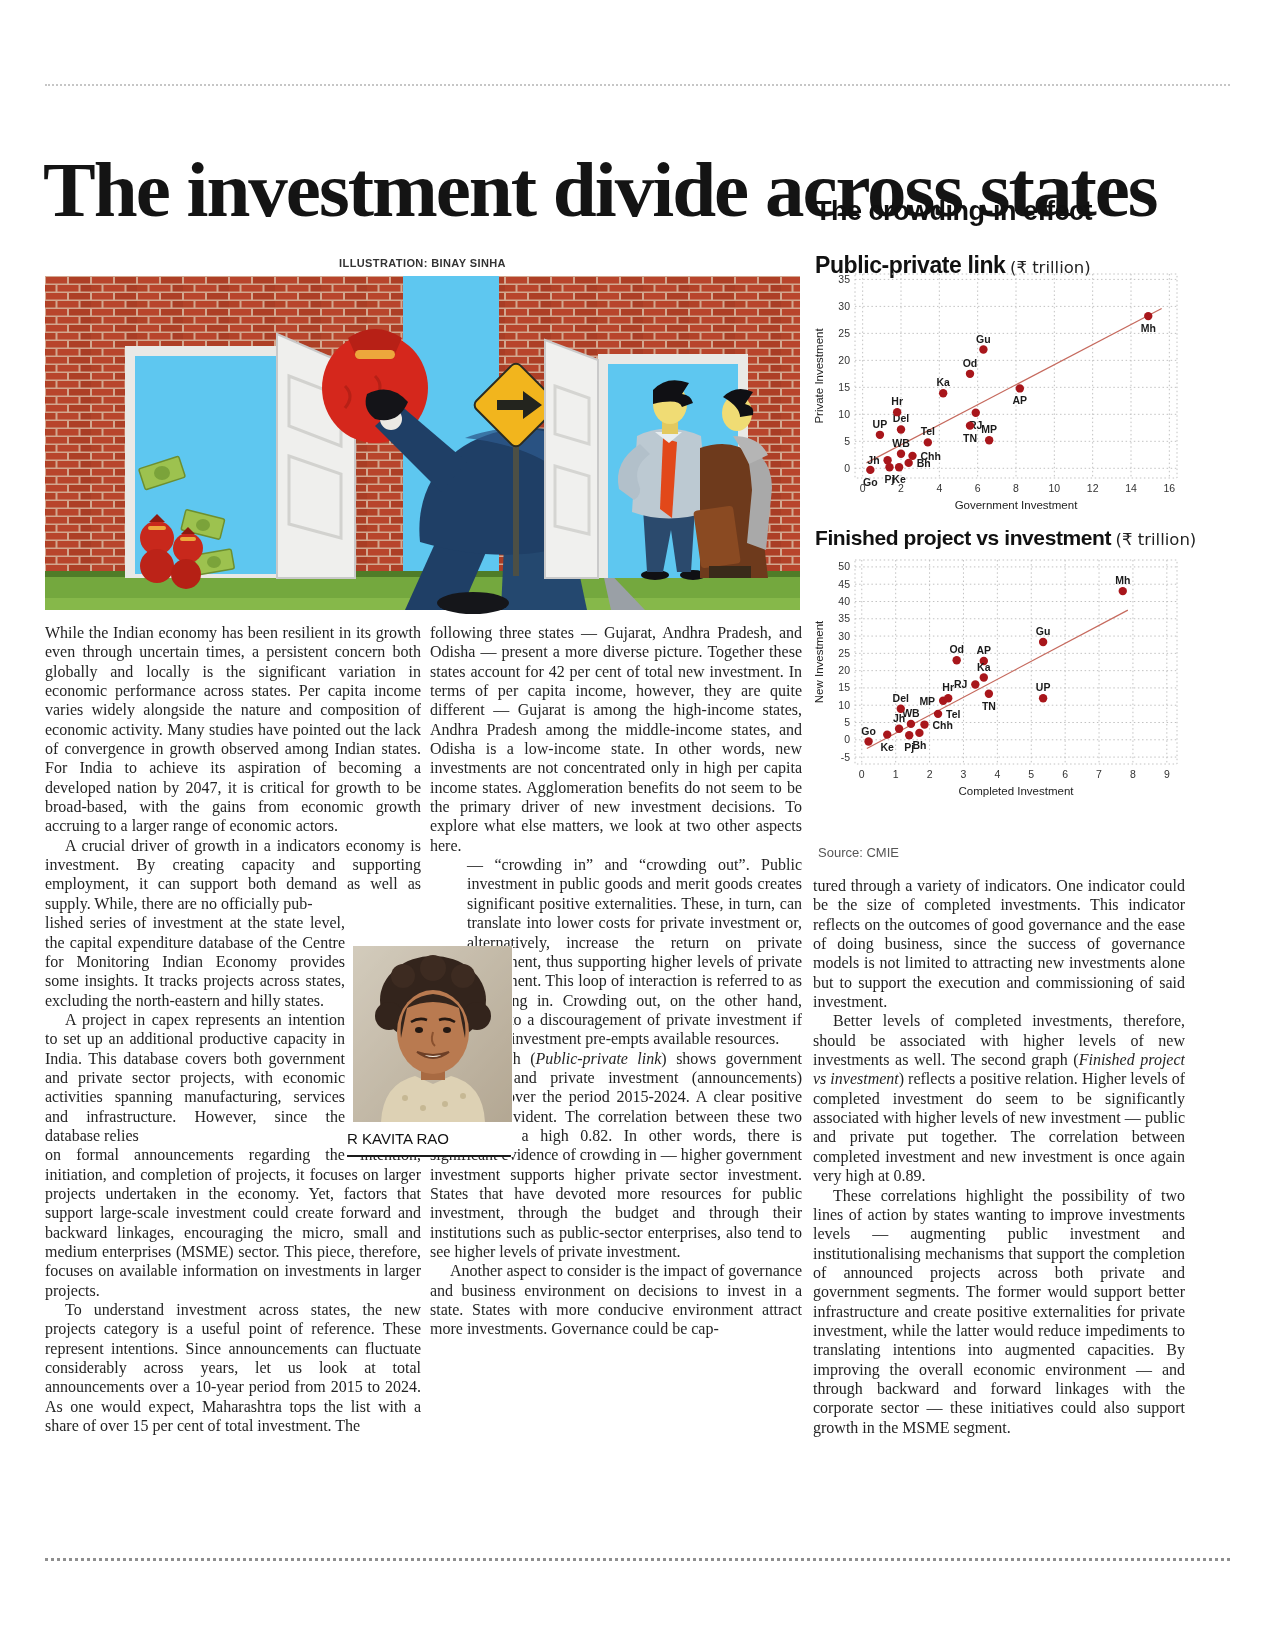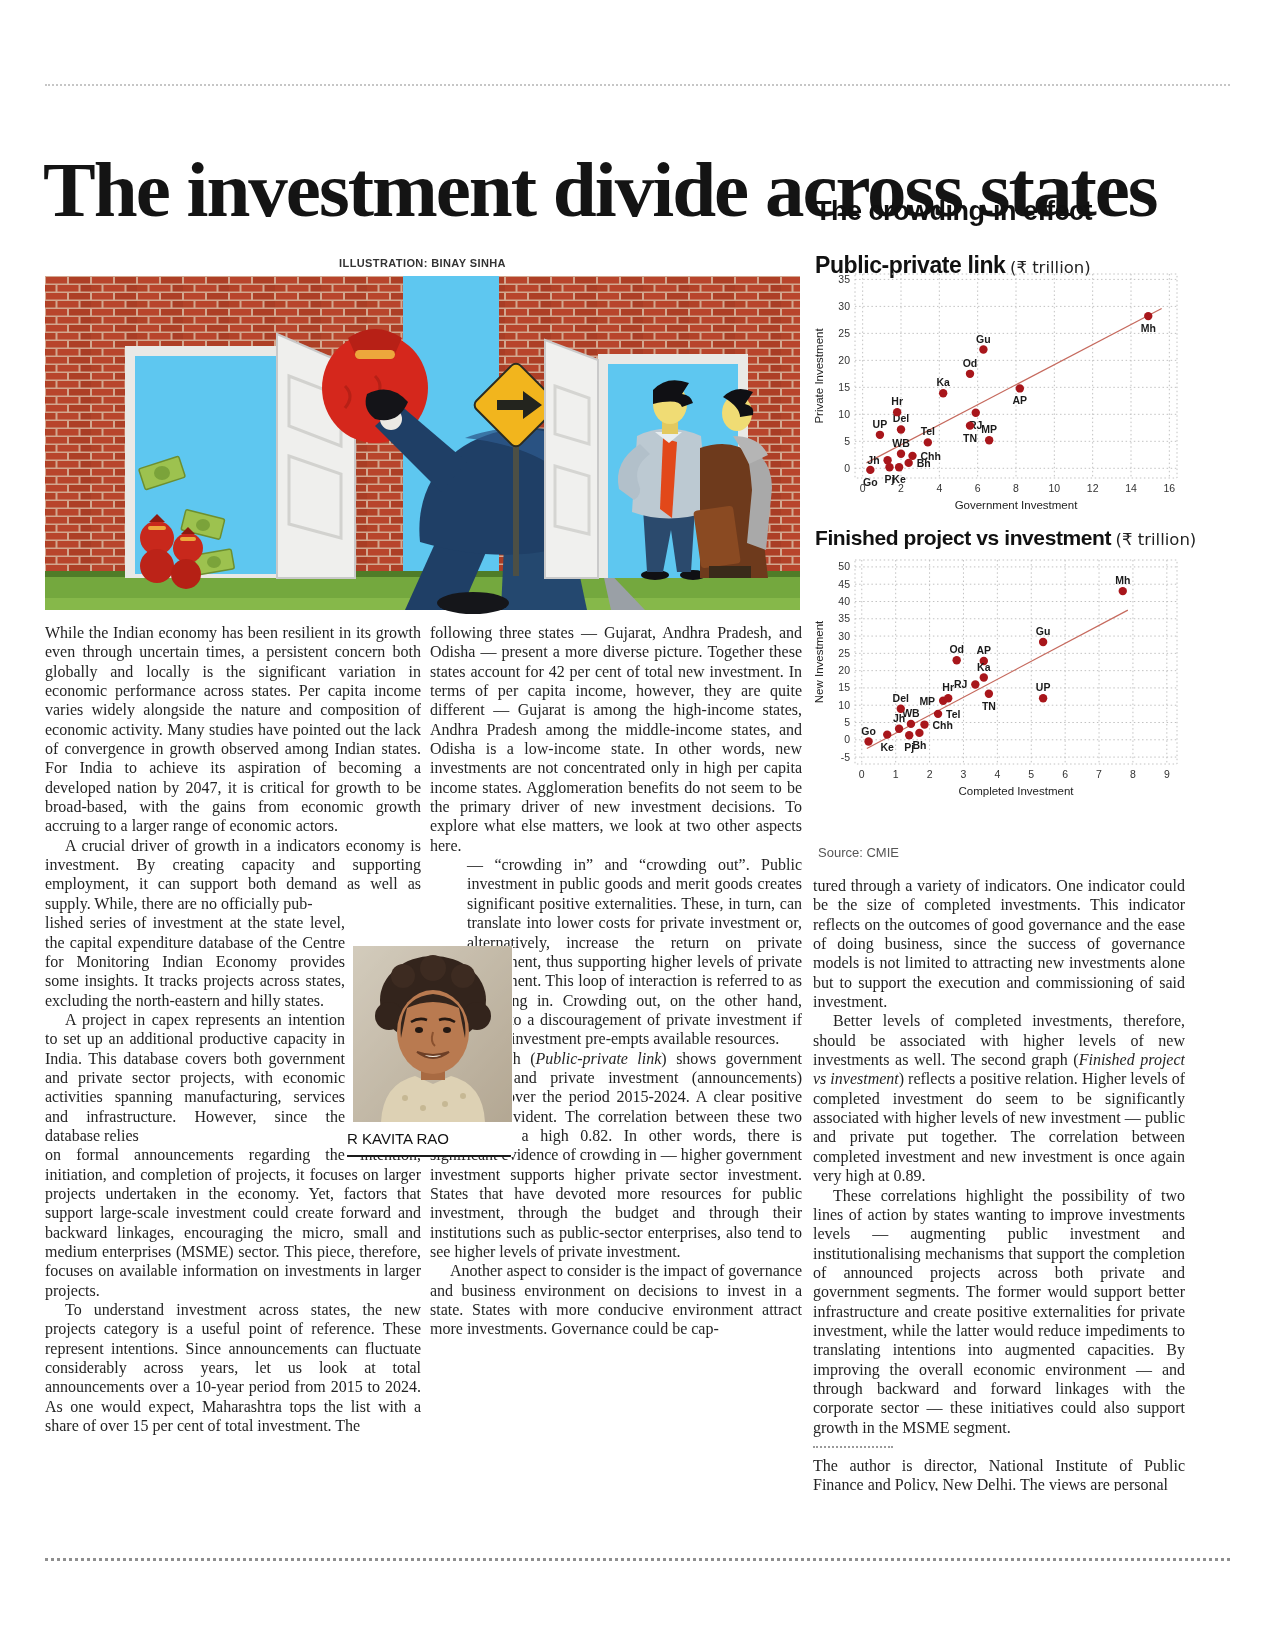--- a/index.html
+++ b/index.html
@@ -382,24 +382,20 @@
         <p class="ind">The graph (<i>Public-private link</i>) shows government investment and private investment (announcements) aggregated over the period 2015-2024. A clear positive relation is evident. The correlation between these two variables is a high 0.82. In other words, there is significant evidence of crowding in — higher government investment supports higher private sector investment. States that have devoted more resources for public investment, through the budget and through their institutions such as public-sector enterprises, also tend to see higher levels of private investment.</p>
         <p class="ind">Another aspect to consider is the impact of governance and business environment on decisions to invest in a state. States with more conducive environment attract more investments. Governance could be cap-</p>
       </div>
     </div>
   <div class="col" id="col3">
       <div class="block full">
         <p>tured through a variety of indicators. One indicator could be the size of completed investments. This indicator reflects on the outcomes of good governance and the ease of doing business, since the success of governance models is not limited to attracting new investments alone but to support the execution and commissioning of said investment.</p>
         <p class="ind">Better levels of completed investments, therefore, should be associated with higher levels of new investments as well. The second graph (<i>Finished project vs investment</i>) reflects a positive relation. Higher levels of completed investment do seem to be significantly associated with higher levels of new investment — public and private put together. The correlation between completed investment and new investment is once again very high at 0.89.</p>
         <p class="ind">These correlations highlight the possibility of two lines of action by states wanting to improve investments levels — augmenting public investment and institutionalising mechanisms that support the completion of announced projects across both private and government segments. The former would support better infrastructure and create positive externalities for private investment, while the latter would reduce impediments to translating intentions into augmented capacities. By improving the overall economic environment — and through backward and forward linkages with the corporate sector — these initiatives could also support growth in the MSME segment.</p>
       </div>
-      <div class="block byline">
-        <div class="byline-divider"></div>
-        <p>The author is director, National Institute of Public Finance and Policy, New Delhi. The views are personal</p>
-      </div>
     </div>
 
   <figure class="photo">
     <svg width="159" height="176" viewBox="0 0 159 176">
       <rect width="159" height="176" fill="url(#pg)"></rect>
       <rect width="159" height="176" fill="#c9bfae" opacity="0.35"></rect>
       <ellipse cx="80" cy="54" rx="53" ry="44" fill="#33241c"></ellipse>
       <circle cx="36" cy="70" r="14" fill="#33241c"></circle>
         <circle cx="124" cy="70" r="14" fill="#33241c"></circle>
       <circle cx="50" cy="30" r="12" fill="#3d2b21"></circle>

